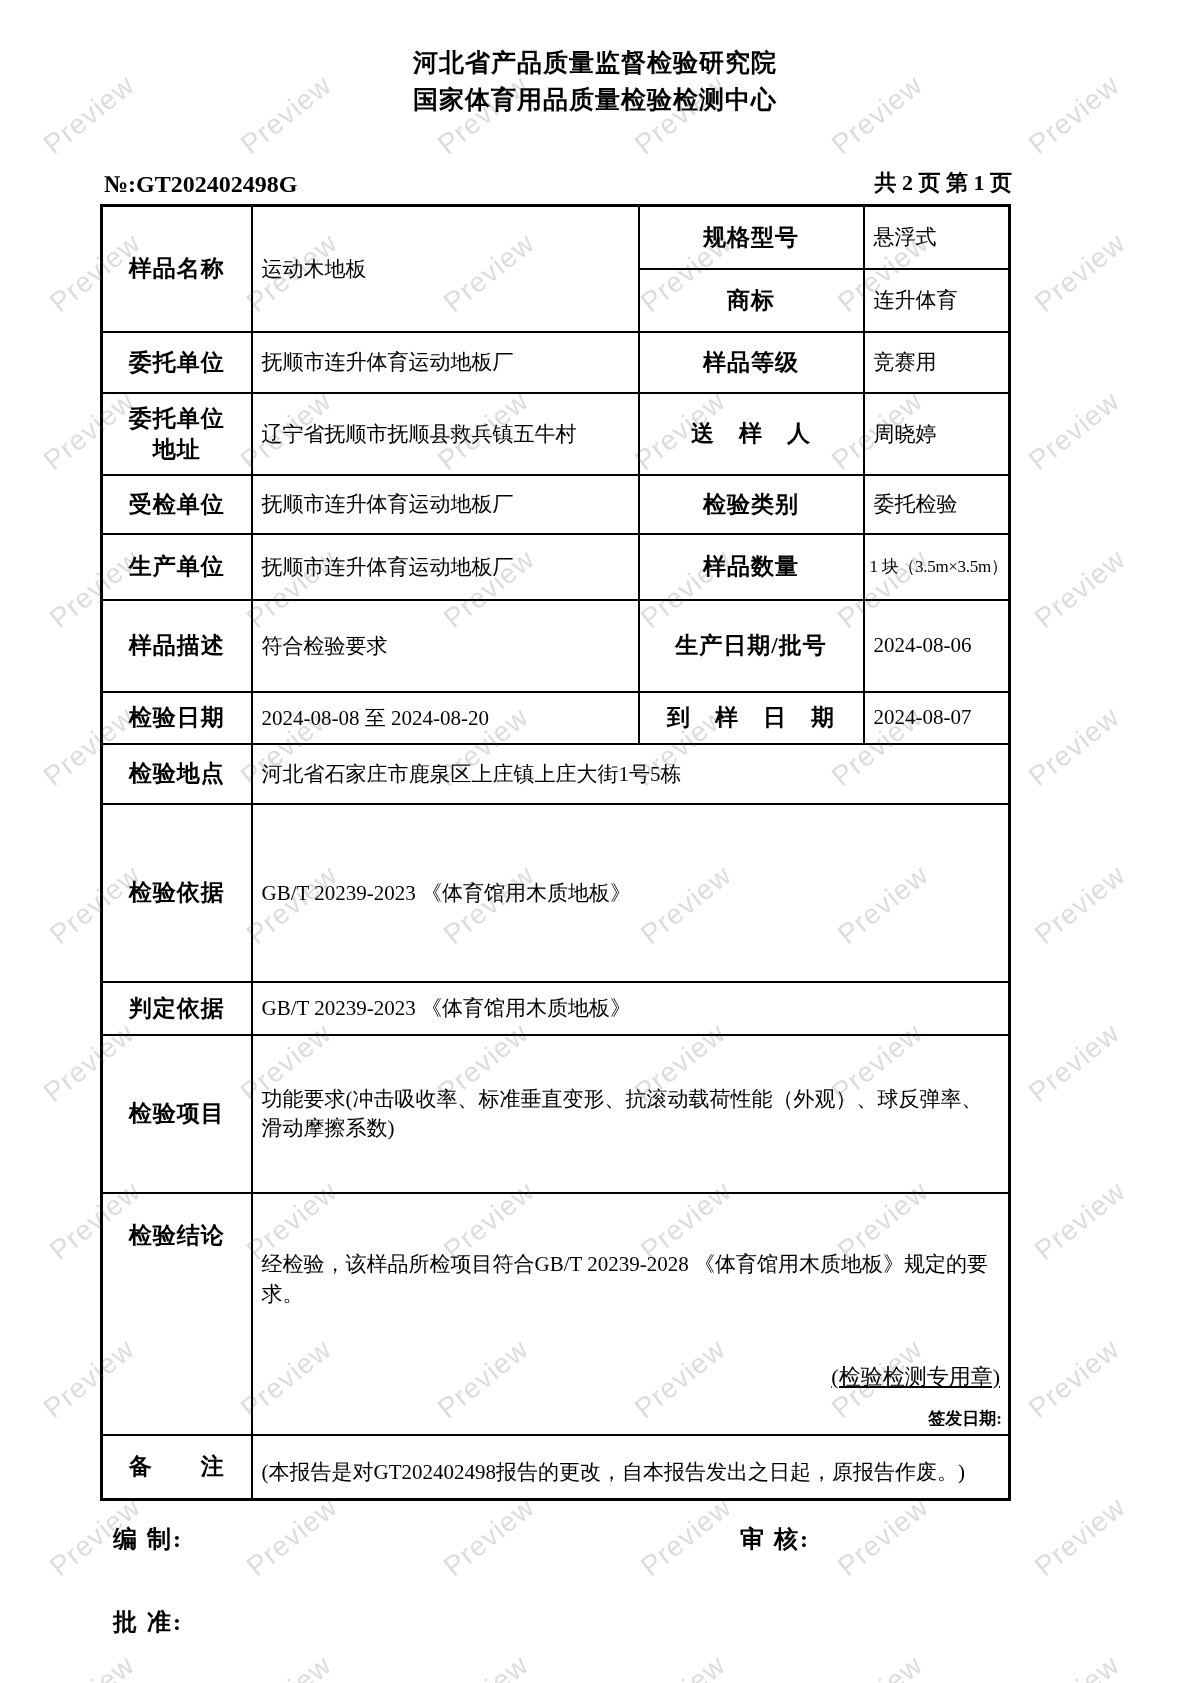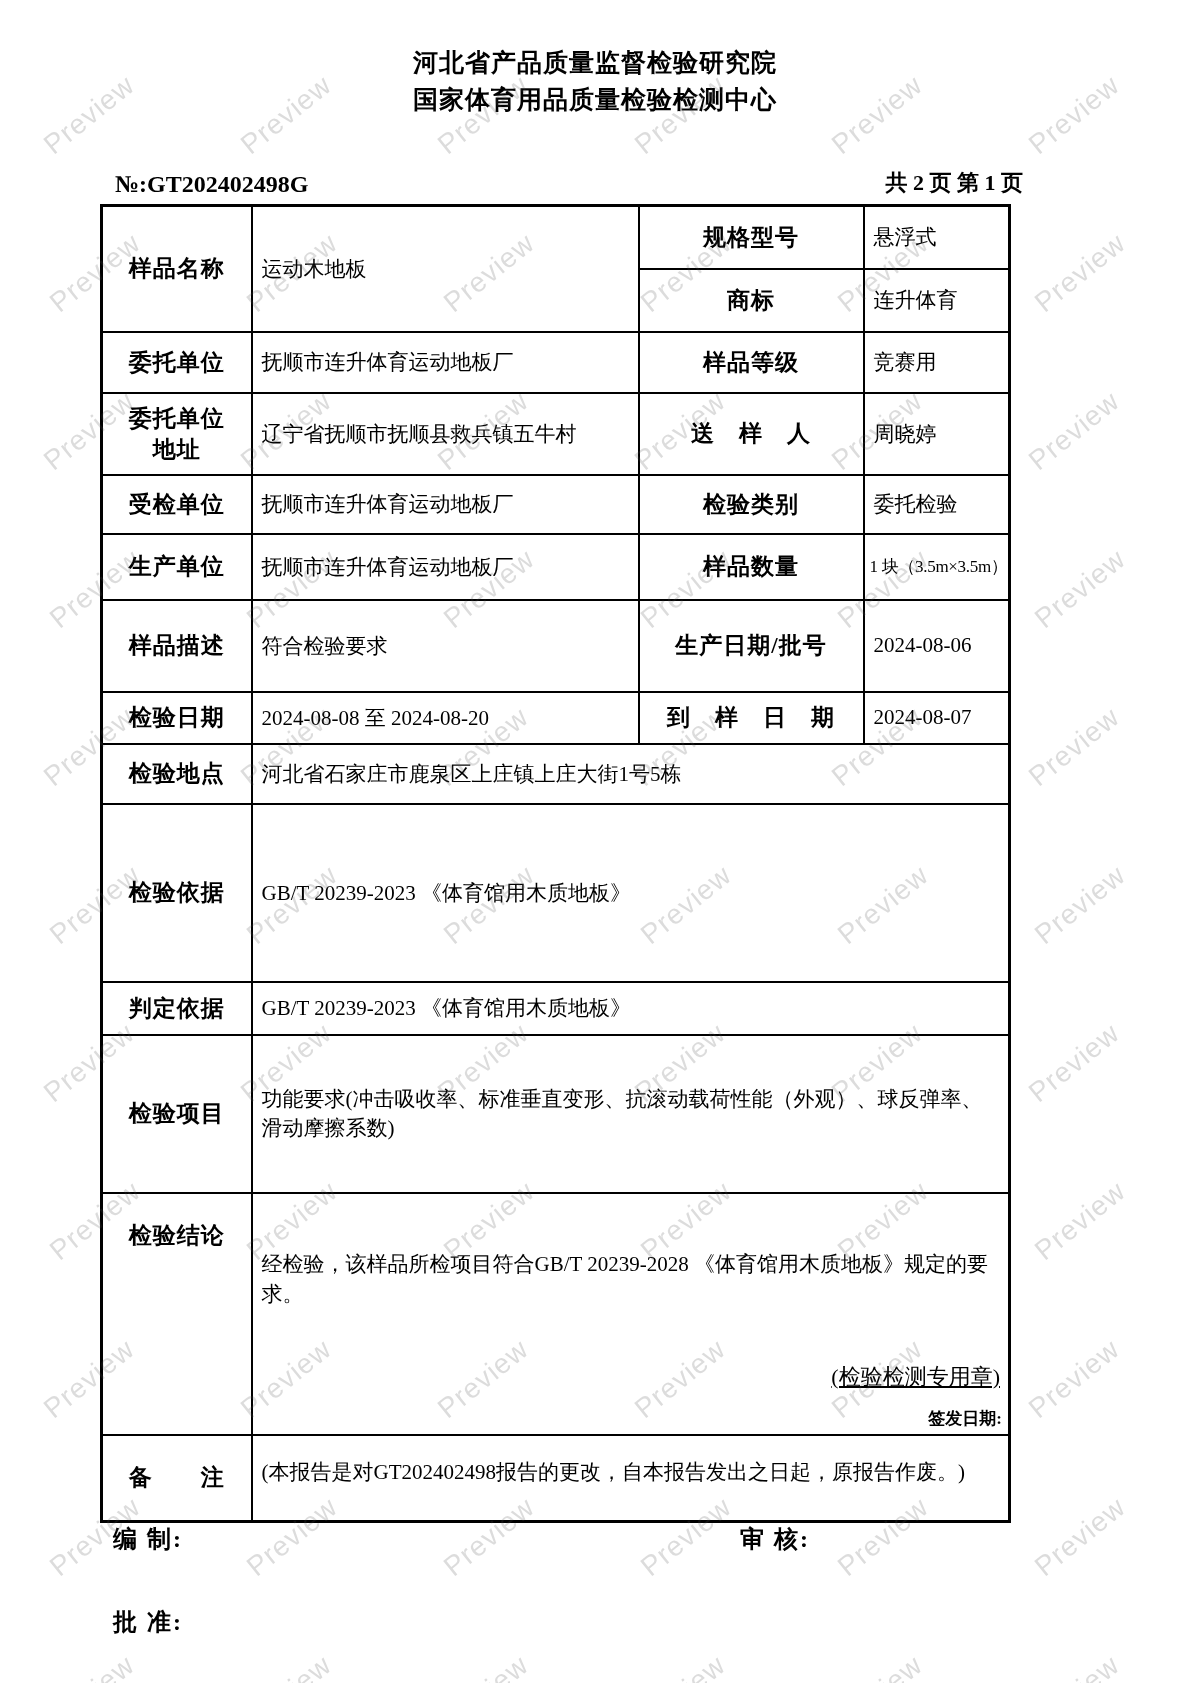--- a/index.html
+++ b/index.html
@@ -18,41 +18,41 @@
     font-size:28px;
     letter-spacing:1px;
     color:rgba(80,80,80,0.20);
     transform:rotate(-39deg);
     white-space:nowrap;
   }
   
   .header { position:absolute; top:44px; left:0; width:100%; text-align:center; z-index:1; }
   .org-line { font-size:25px; font-weight:700; line-height:37px; letter-spacing:1px; }
   .report-title { margin-top:7px; font-size:38px; font-weight:700; letter-spacing:9px; }
-  .meta { position:absolute; top:160px; left:115px; width:908px; height:40px; z-index:1; }
+  .meta { position:absolute; top:160px; left:104px; width:908px; height:40px; z-index:1; }
   .report-no { position:absolute; left:0; bottom:2px; font-size:24px; font-weight:700; }
   .page-info { position:absolute; right:0; bottom:2px; font-size:22px; font-weight:700; }
   
   table.report {
     position:absolute; top:204px; left:100px; width:908px;
     border-collapse:collapse; table-layout:fixed; z-index:1;
     background:transparent;
   }
   table.report td { border:2px solid #000; overflow:hidden; }
   table.report { border:3px solid #000; }
   td.lbl {
     font-size:23px; font-weight:700; text-align:center; vertical-align:middle;
     white-space:pre-line; padding:2px 4px; letter-spacing:1px;
   }
   td.val { font-size:21px; text-align:left; vertical-align:middle; padding:2px 6px 2px 9px; }
   td.val-sm { font-size:17px; text-align:left; vertical-align:middle; padding:2px 2px 2px 5px; white-space:nowrap; letter-spacing:-0.3px; }
   tr.h63a{height:63px} tr.h63b{height:63px} tr.h61{height:61px} tr.h82{height:82px}
   tr.h59{height:59px} tr.h66{height:66px} tr.h92{height:92px} tr.h52{height:52px}
   tr.h60{height:60px} tr.h178{height:178px} tr.h53{height:53px} tr.h158{height:158px}
-  tr.h222{height:222px} tr.h87{height:87px}
+  tr.h222{height:222px} tr.h87{height:65px}
   td.lbl-top { vertical-align:top; padding-top:26px; }
   td.concl-cell { vertical-align:top; padding:0 6px 0 9px; font-size:21px; }
   .concl-statement { margin-top:55px; line-height:30px; }
   .concl-seal { margin-top:55px; text-align:right; font-size:22px; padding-right:2px; line-height:26px;text-decoration:underline; }
   .concl-sign { margin-top:14px; text-align:right; padding-left:160px; font-size:17px; font-weight:700; line-height:30px; }
   td.remarks-val { vertical-align:top; padding-top:22px; line-height:28px; }
   .items-val { line-height:29px; }
   
   .footer-label { position:absolute; font-size:24px; font-weight:700; letter-spacing:2px; z-index:1; }
   .f-prepared { left:113px; top:1523px; }

